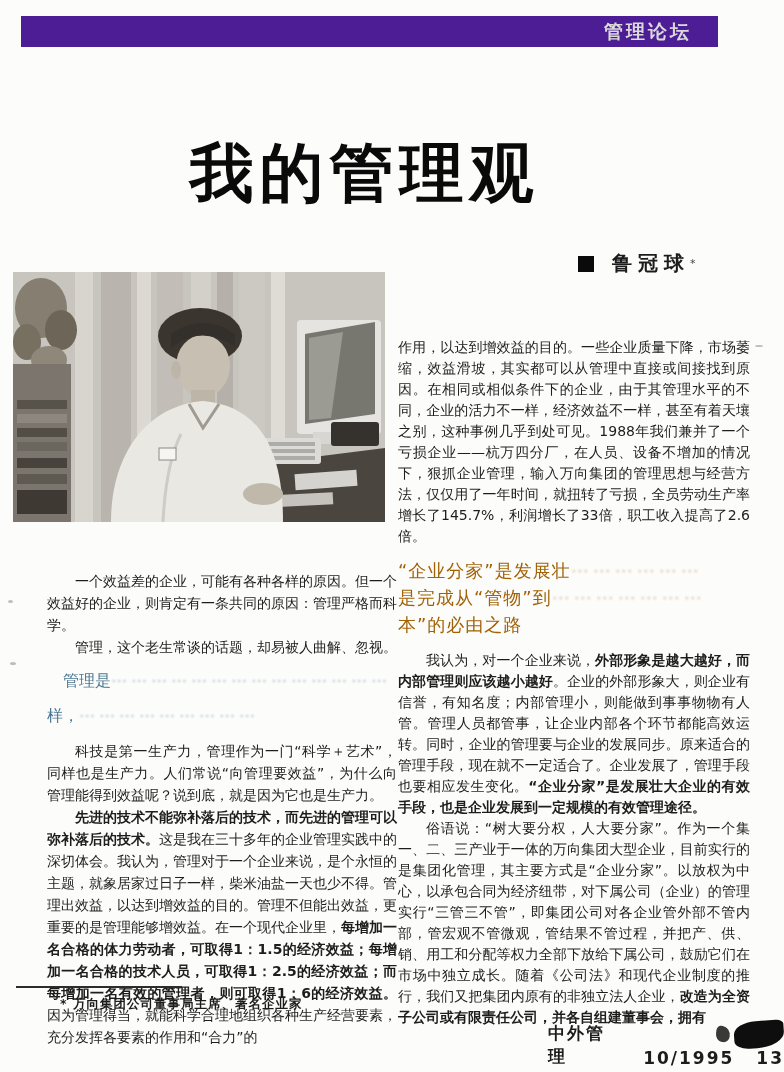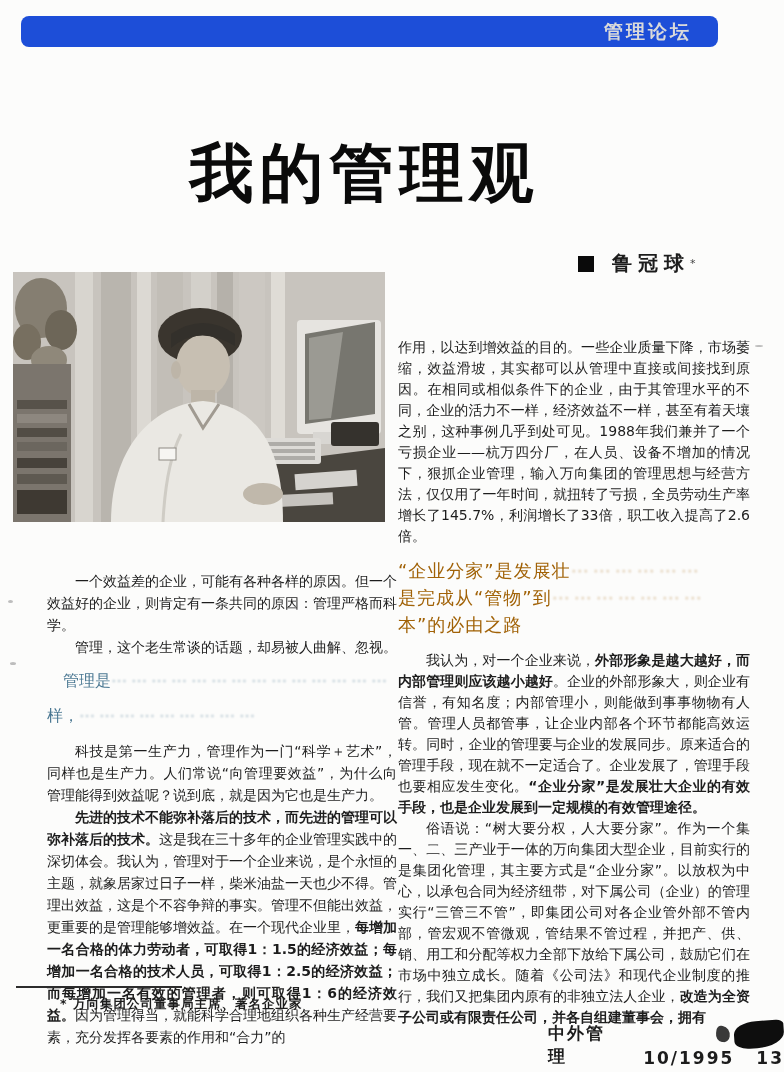--- a/index.html
+++ b/index.html
@@ -66,21 +66,21 @@
     border-radius:30% 60% 40% 50%;transform:rotate(8deg);opacity:.85;
   }
   
   .speck{position:absolute;background:#bdbdbd;border-radius:50%;}
 </style>
 </head>
 <body>
 
 <div class="page">
 
-  <div class="masthead" style="background: #1d4ed8; border-radius: 8px;">
+  <div class="masthead" style="background: #4c1d95;">
     <span class="label" style="color: rgb(218, 218, 218);">管理论坛</span>
   </div>
 
   <h1 class="title">我的管理观</h1>
 
   <div class="byline">
     <span class="sq"></span>
     <span class="nm">鲁冠球</span>
     <sup>*</sup>
   </div>
@@ -155,21 +155,21 @@
       </g>
     </svg>
   </div>
 
   <div class="col col-left">
       <p class="para indent"><span>一个效益差的企业，可能有各种各样的原因。但一个效益好的企业，则肯定有一条共同的原因：管理严格而科学。</span></p>
       <p class="para indent"><span>管理，这个老生常谈的话题，却易被人曲解、忽视。</span></p>
       <p class="para quote first"><span class="fadedrun">管理是</span><span class="ghost">⋯⋯⋯⋯⋯⋯⋯⋯⋯⋯⋯⋯⋯⋯</span></p>
       <p class="para quote"><span class="fadedrun">样，</span><span class="ghost">⋯⋯⋯⋯⋯⋯⋯⋯⋯</span></p>
       <p class="para indent gap-top"><span>科技是第一生产力，管理作为一门“科学＋艺术”，同样也是生产力。人们常说“向管理要效益”，为什么向管理能得到效益呢？说到底，就是因为它也是生产力。</span></p>
-      <p class="para indent"><span class="b">先进的技术不能弥补落后的技术，而先进的管理可以弥补落后的技术。</span><span>这是我在三十多年的企业管理实践中的深切体会。我认为，管理对于一个企业来说，是个永恒的主题，就象居家过日子一样，柴米油盐一天也少不得。管理出效益，这是个不容争辩的事实。管理不但能出效益，更重要的是管理能够增效益。在一个现代企业里，</span><span class="b">每增加一名合格的体力劳动者，可取得1：1.5的经济效益；每增加一名合格的技术人员，可取得1：2.5的经济效益；而每增加一名有效的管理者，则可取得1：6的经济效益。</span><span>因为管理得当，就能科学合理地组织各种生产经营要素，充分发挥各要素的作用和“合力”的</span></p>
+      <p class="para indent"><span class="b">先进的技术不能弥补落后的技术，而先进的管理可以弥补落后的技术。</span><span>这是我在三十多年的企业管理实践中的深切体会。我认为，管理对于一个企业来说，是个永恒的主题，就象居家过日子一样，柴米油盐一天也少不得。管理出效益，以达到增效益的目的。管理不但能出效益，更重要的是管理能够增效益。在一个现代企业里，</span><span class="b">每增加一名合格的体力劳动者，可取得1：1.5的经济效益；每增加一名合格的技术人员，可取得1：2.5的经济效益；而每增加一名有效的管理者，则可取得1：6的经济效益。</span><span>因为管理得当，就能科学合理地组织各种生产经营要素，充分发挥各要素的作用和“合力”的</span></p>
     </div>
 
   <div class="col col-right">
       <p class="para"><span>作用，以达到增效益的目的。一些企业质量下降，市场萎缩，效益滑坡，其实都可以从管理中直接或间接找到原因。在相同或相似条件下的企业，由于其管理水平的不同，企业的活力不一样，经济效益不一样，甚至有着天壤之别，这种事例几乎到处可见。1988年我们兼并了一个亏损企业——杭万四分厂，在人员、设备不增加的情况下，狠抓企业管理，输入万向集团的管理思想与经营方法，仅仅用了一年时间，就扭转了亏损，全员劳动生产率增长了145.7%，利润增长了33倍，职工收入提高了2.6倍。</span></p>
       <p class="para subhead first"><span>“企业分家”是发展壮</span><span class="ghost">⋯⋯⋯⋯⋯⋯</span></p>
       <p class="para subhead"><span>是完成从“管物”到</span><span class="ghost">⋯⋯⋯⋯⋯⋯⋯</span></p>
       <p class="para subhead"><span>本”的必由之路</span></p>
       <p class="para indent gap-top"><span>我认为，对一个企业来说，</span><span class="b">外部形象是越大越好，而内部管理则应该越小越好</span><span>。企业的外部形象大，则企业有信誉，有知名度；内部管理小，则能做到事事物物有人管。管理人员都管事，让企业内部各个环节都能高效运转。同时，企业的管理要与企业的发展同步。原来适合的管理手段，现在就不一定适合了。企业发展了，管理手段也要相应发生变化。</span><span class="b">“企业分家”是发展壮大企业的有效手段，也是企业发展到一定规模的有效管理途径。</span></p>
       <p class="para indent"><span>俗语说：“树大要分权，人大要分家”。作为一个集一、二、三产业于一体的万向集团大型企业，目前实行的是集团化管理，其主要方式是“企业分家”。以放权为中心，以承包合同为经济纽带，对下属公司（企业）的管理实行“三管三不管”，即集团公司对各企业管外部不管内部，管宏观不管微观，管结果不管过程，并把产、供、销、用工和分配等权力全部下放给下属公司，鼓励它们在市场中独立成长。随着《公司法》和现代企业制度的推行，我们又把集团内原有的非独立法人企业，</span><span class="b">改造为全资子公司或有限责任公司，并各自组建董事会，拥有</span></p>
     </div>

